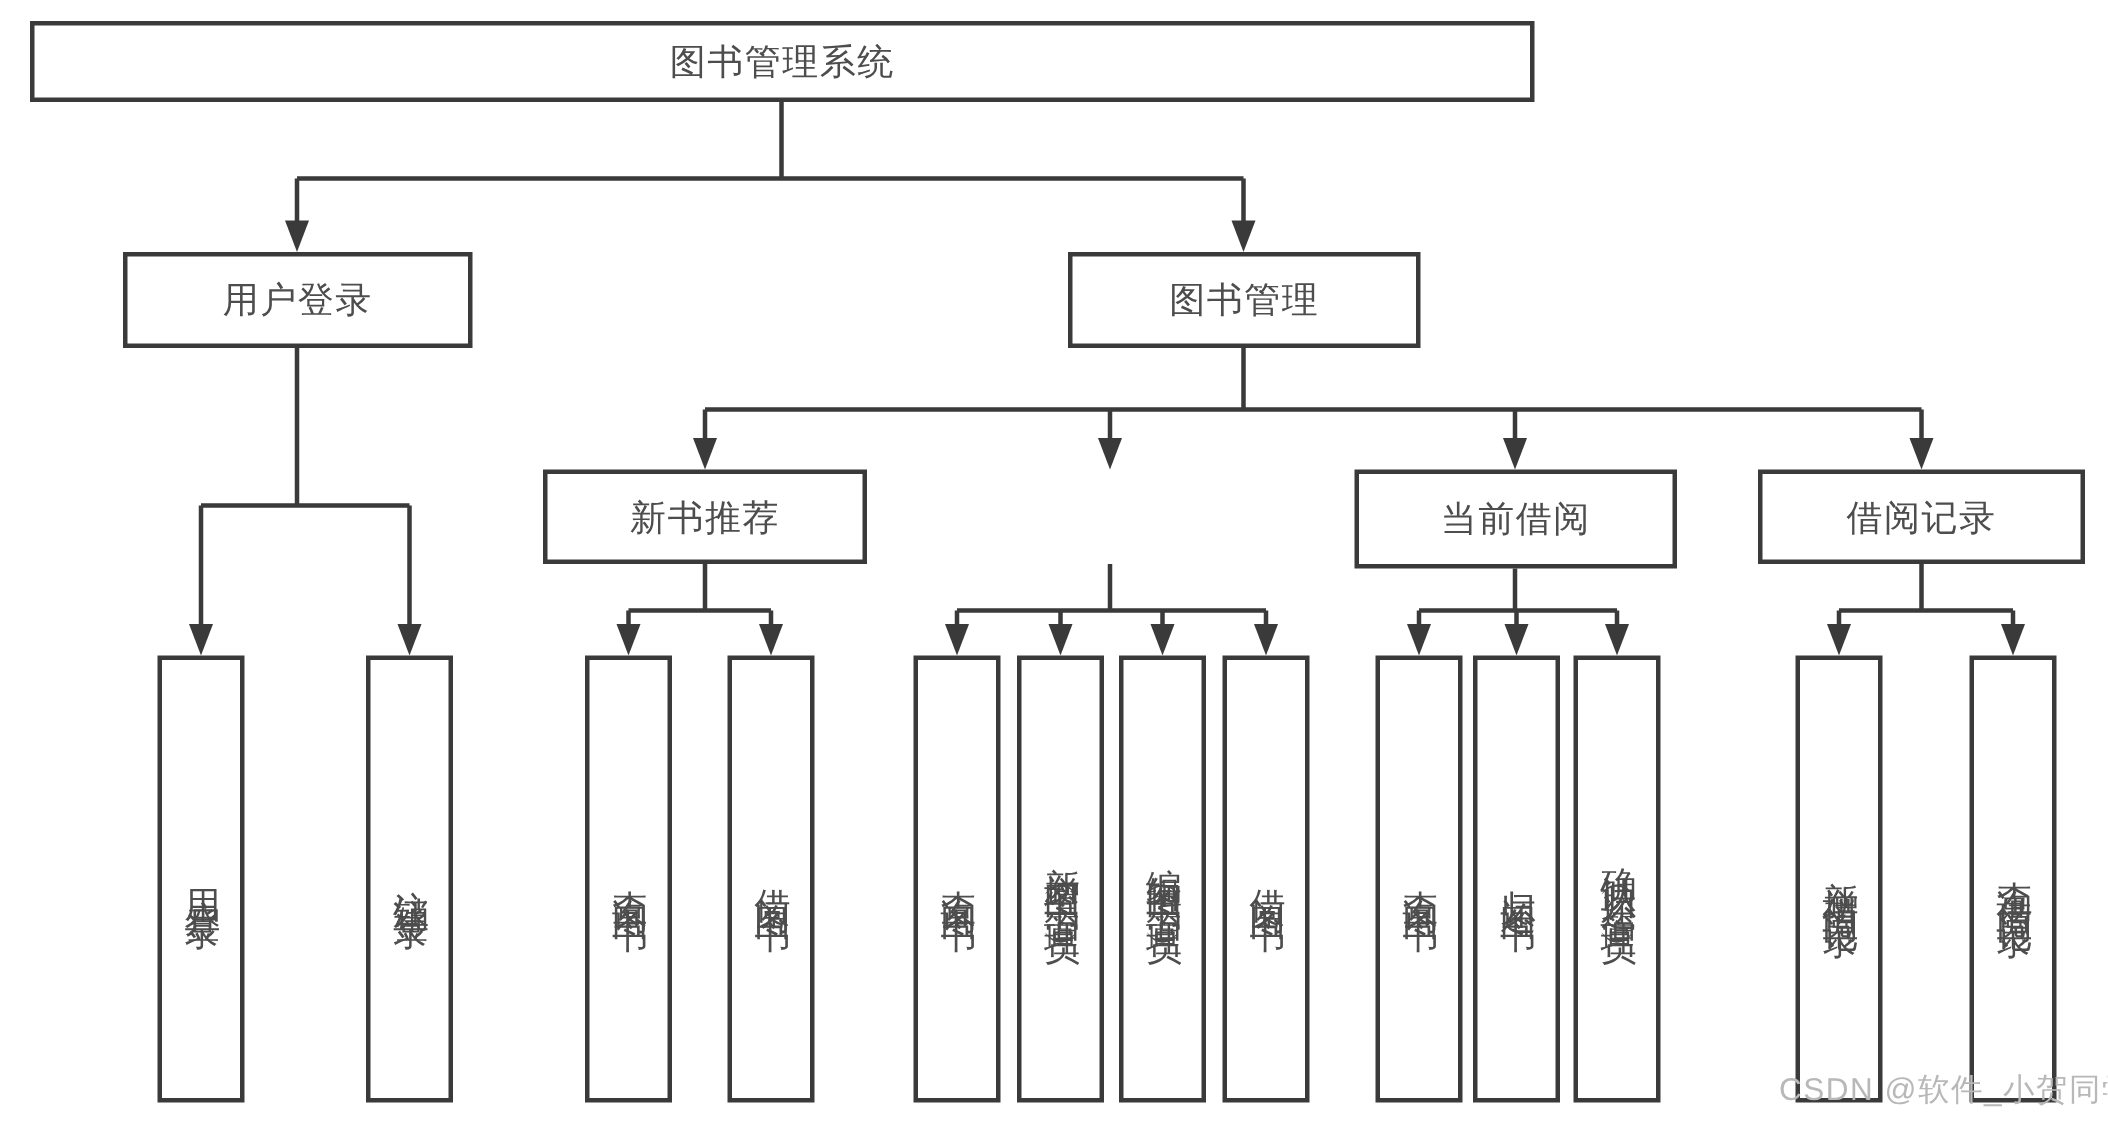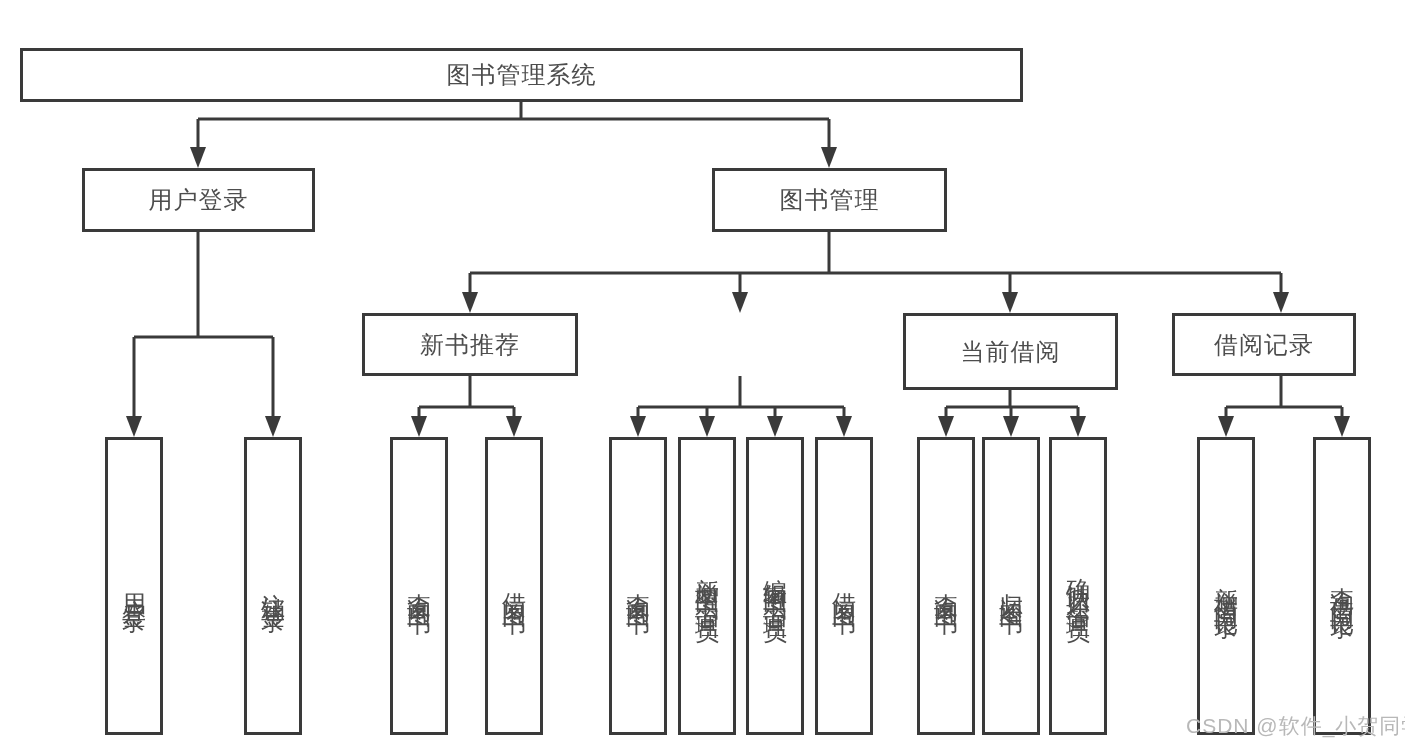--- a/index.html
+++ b/index.html
@@ -93,38 +93,38 @@
       <polygon class="arrowhead" points="1003,416 1019,416 1011,437"></polygon>
       <polygon class="arrowhead" points="1070,416 1086,416 1078,437"></polygon>
     </g>
     <g>
       <path class="stroke" d="M1281,376 V407 M1226,407 H1342 M1226,407 V419 M1342,407 V419"></path>
       <polygon class="arrowhead" points="1218,416 1234,416 1226,437"></polygon>
       <polygon class="arrowhead" points="1334,416 1350,416 1342,437"></polygon>
     </g>
   </svg>
 
-  <div class="box" style="left:20px; top:14px; width:1003px; height:54px;margin-top:34px;">
+  <div class="box" style="left:20px; top:14px; width:1003px; height:54px;">
     <span class="lbl">图书管理系统</span>
   </div>
 
   <div class="box" style="left:82px; top:168px; width:233px; height:64px;">
     <span class="lbl">用户登录</span>
   </div>
   <div class="box" style="left:362px; top:313px; width:216px; height:63px;">
     <span class="lbl">新书推荐</span>
   </div>
 
   <div class="box" style="left:712px; top:168px; width:235px; height:64px;">
     <span class="lbl">图书管理</span>
   </div>
-  <div class="box" style="left:903px; top:313px; width:215px; height:77px;">
+  <div class="box" style="left:903px; top:313px; width:215px; height:66px;">
     <span class="lbl">当前借阅</span>
   </div>
-  <div class="box" style="left:1172px; top:313px; width:184px; height:63px;">
+  <div class="box" style="left:1172px; top:313px; width:218px; height:63px;">
     <span class="lbl">借阅记录</span>
   </div>
 
   <div class="box leaf" style="left:105px; top:437px; width:58px; height:298px;">
     <span class="lbl">用户登录</span>
   </div>
   <div class="box leaf" style="left:244px; top:437px; width:58px; height:298px;">
     <span class="lbl">注销登录</span>
   </div>
 

